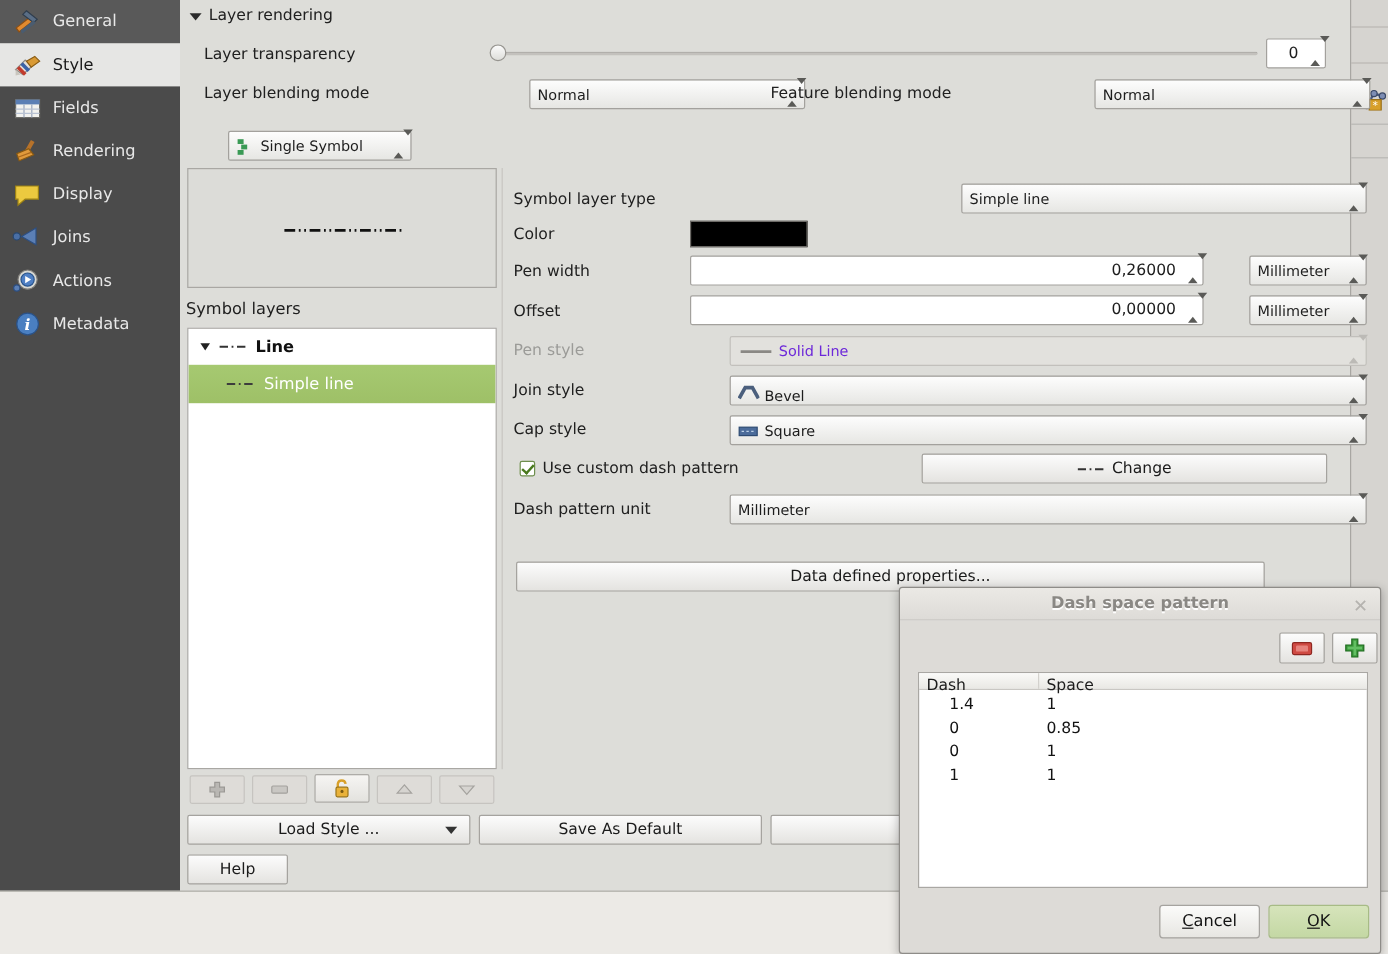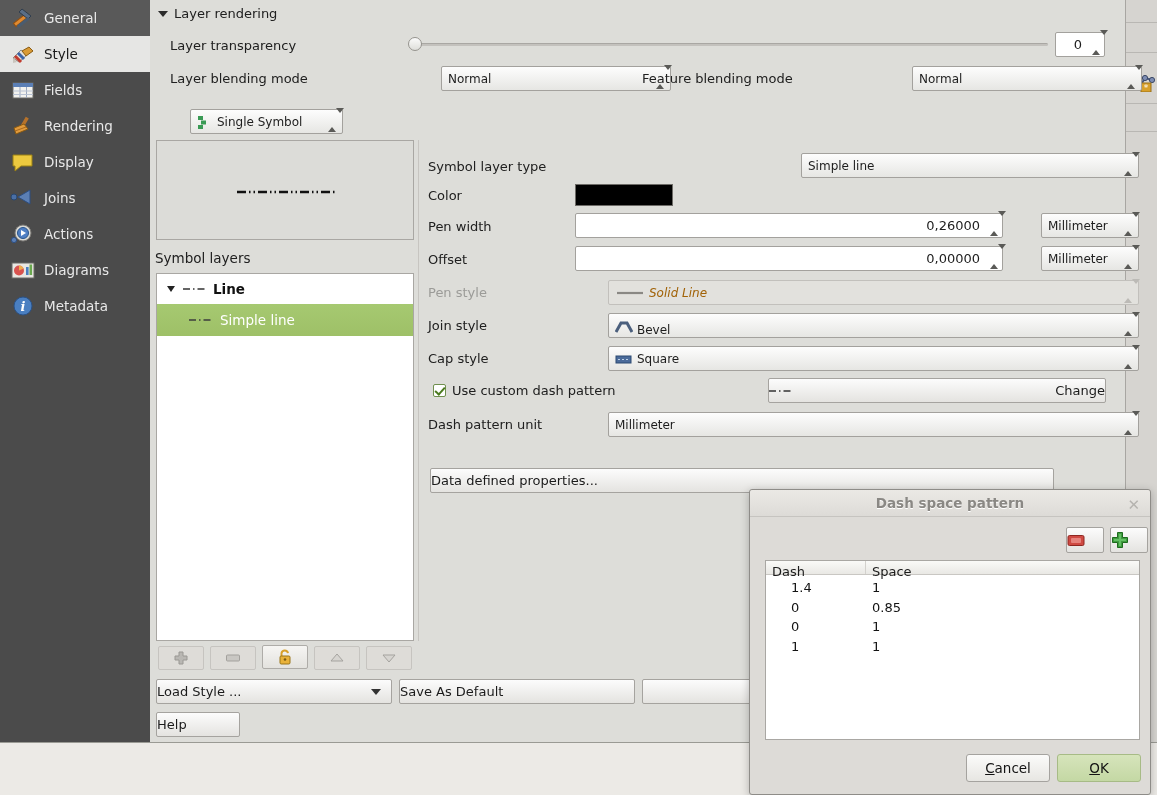--- a/index.html
+++ b/index.html
@@ -59,41 +59,41 @@
   .lbl.dim { color: #9b9b98; }
 
   
   .combo {
     position: absolute; height: 25px;
     background: linear-gradient(#fdfdfd, #e6e6e3);
     border: 1px solid #a3a19d; border-radius: 2px;
     display: flex; align-items: center; padding: 1px 22px 0 6px;
     font-size: 12px; color: #1d1d1d; white-space: nowrap; margin-left: 33px;
   }
-  .combo.disabled { background: #e2e1dd; border-color: #c2c0bc; color: #a16207; font-style: italic; }
+  .combo.disabled { background: #e2e1dd; border-color: #c2c0bc; color: #6d28d9; }
   .combo .arrows { position: absolute; right: 5px; top: 3px; width: 9px; height: 19px; }
   .ar-up, .ar-dn { width: 0; height: 0; border-left: 4px solid transparent; border-right: 4px solid transparent; }
   .ar-up { border-bottom: 5px solid #5a5a57; margin-bottom: 3px; }
   .ar-dn { border-top: 5px solid #5a5a57; }
   .combo.disabled .ar-up { border-bottom-color: #bcbab6; }
   .combo.disabled .ar-dn { border-top-color: #bcbab6; }
 
   .spin {
     position: absolute; height: 25px; background: #ffffff;
     border: 1px solid #a3a19d; border-radius: 2px;
     display: flex; align-items: center; justify-content: flex-end;
     padding: 0 22px 0 6px; font-size: 13px; color: #1d1d1d;
   }
   .spin .arrows { position: absolute; right: 3px; top: 2px; width: 9px; height: 20px; }
 
   .btn {
     position: absolute; height: 25px;
     background: linear-gradient(#fcfcfc, #e4e3e0);
     border: 1px solid #a5a39f; border-radius: 2px;
-    display: flex; align-items: center; justify-content: space-between;
+    display: flex; align-items: center; justify-content: center;
     font-size: 13px; color: #1b1b1b; white-space: nowrap; gap: 7px;
   }
 
   
   .slider-track {
     position: absolute; height: 3px; background: #c3c1bd;
     border-top: 1px solid #a9a7a3; border-radius: 2px;
   }
   .slider-handle {
     position: absolute; width: 14px; height: 14px; border-radius: 50%;
@@ -276,32 +276,20 @@
         <svg width="26" height="24" viewBox="0 0 26 24">
           <circle cx="13" cy="11" r="8" fill="#d9d9d4" stroke="#7c7a76"></circle>
           <circle cx="13" cy="11" r="5.5" fill="#4f7fc4" stroke="#29558e"></circle>
           <polygon points="11,8 16,11 11,14" fill="#fff"></polygon>
           <circle cx="4" cy="18" r="2.6" fill="#5b7fb5" stroke="#2d4f82"></circle>
         </svg>
       </span>
       <span class="side-label">Actions</span>
     </div>
 
-    <div class="side-item">
-      <span class="side-ico">
-        <svg width="26" height="24" viewBox="0 0 26 24">
-          <rect x="2" y="5" width="22" height="15" fill="#e9e7e2" stroke="#6a6a66"></rect>
-          <circle cx="9" cy="12.5" r="5" fill="#d9534f"></circle>
-          <path d="M9 12.5 L9 7.5 A5 5 0 0 1 13.6 10.6 Z" fill="#f0ad4e"></path>
-          <rect x="16" y="9" width="2.6" height="8" fill="#4a7fc1"></rect>
-          <rect x="19.5" y="6.5" width="2.6" height="10.5" fill="#6aa84f"></rect>
-        </svg>
-      </span>
-      <span class="side-label">Diagrams</span>
-    </div>
 
     <div class="side-item">
       <span class="side-ico">
         <svg width="26" height="24" viewBox="0 0 26 24">
           <circle cx="13" cy="12" r="9" fill="#4a7fc1" stroke="#2a5288"></circle>
           <text x="13" y="17" font-size="13" font-style="italic" font-weight="bold" fill="#fff" text-anchor="middle" font-family="DejaVu Serif, serif">i</text>
         </svg>
       </span>
       <span class="side-label">Metadata</span>
     </div>

